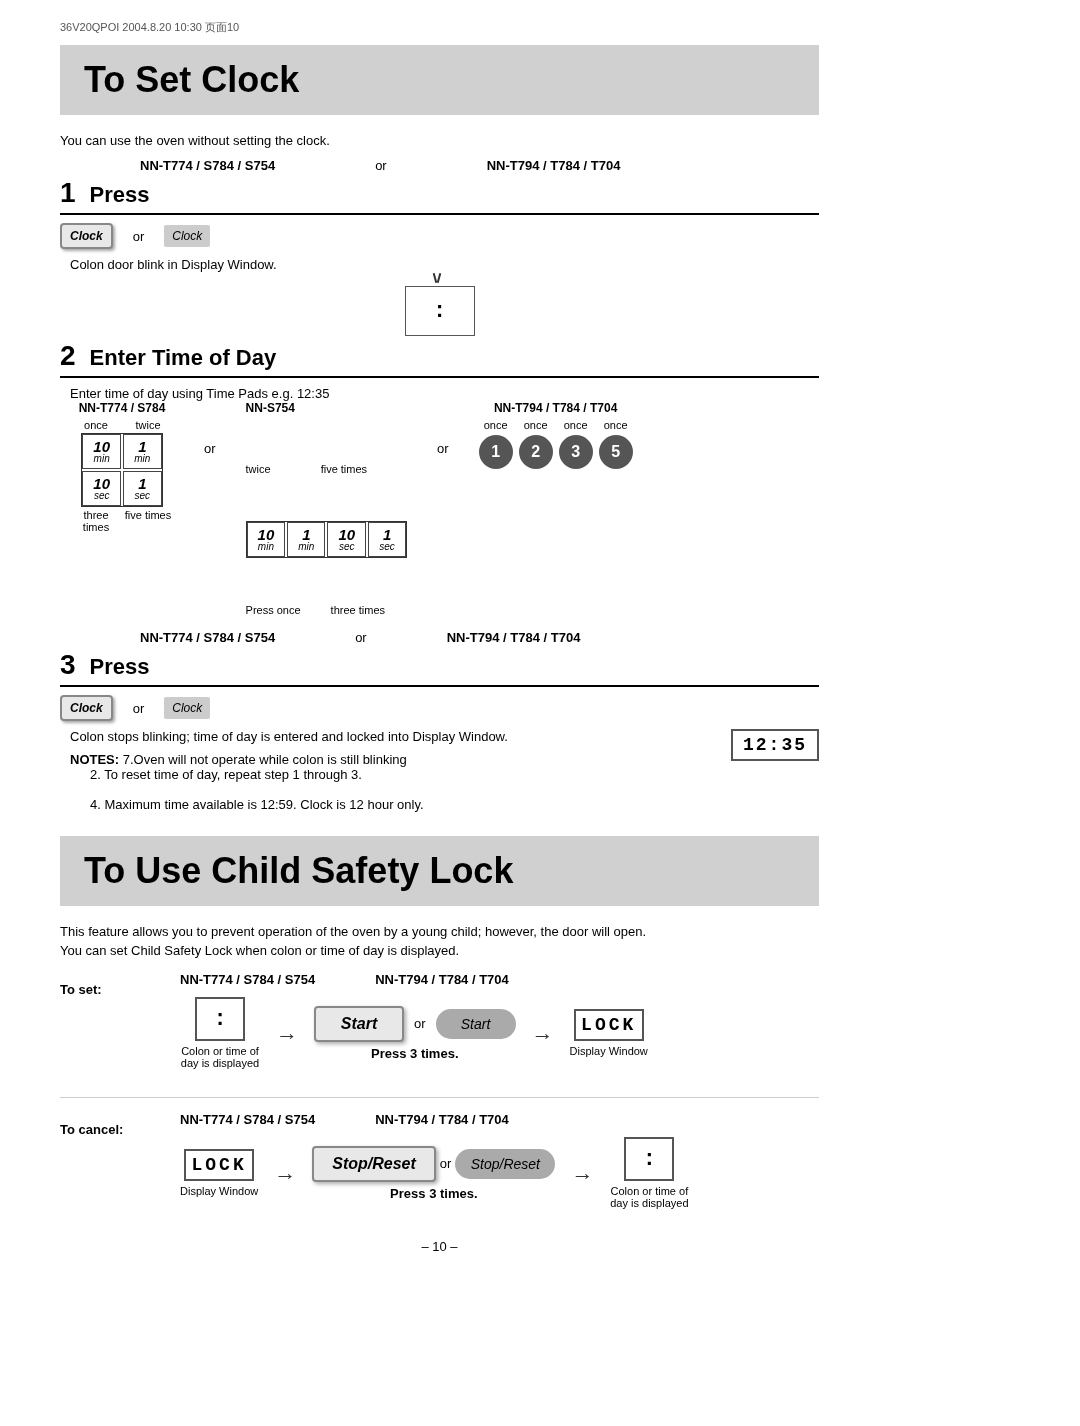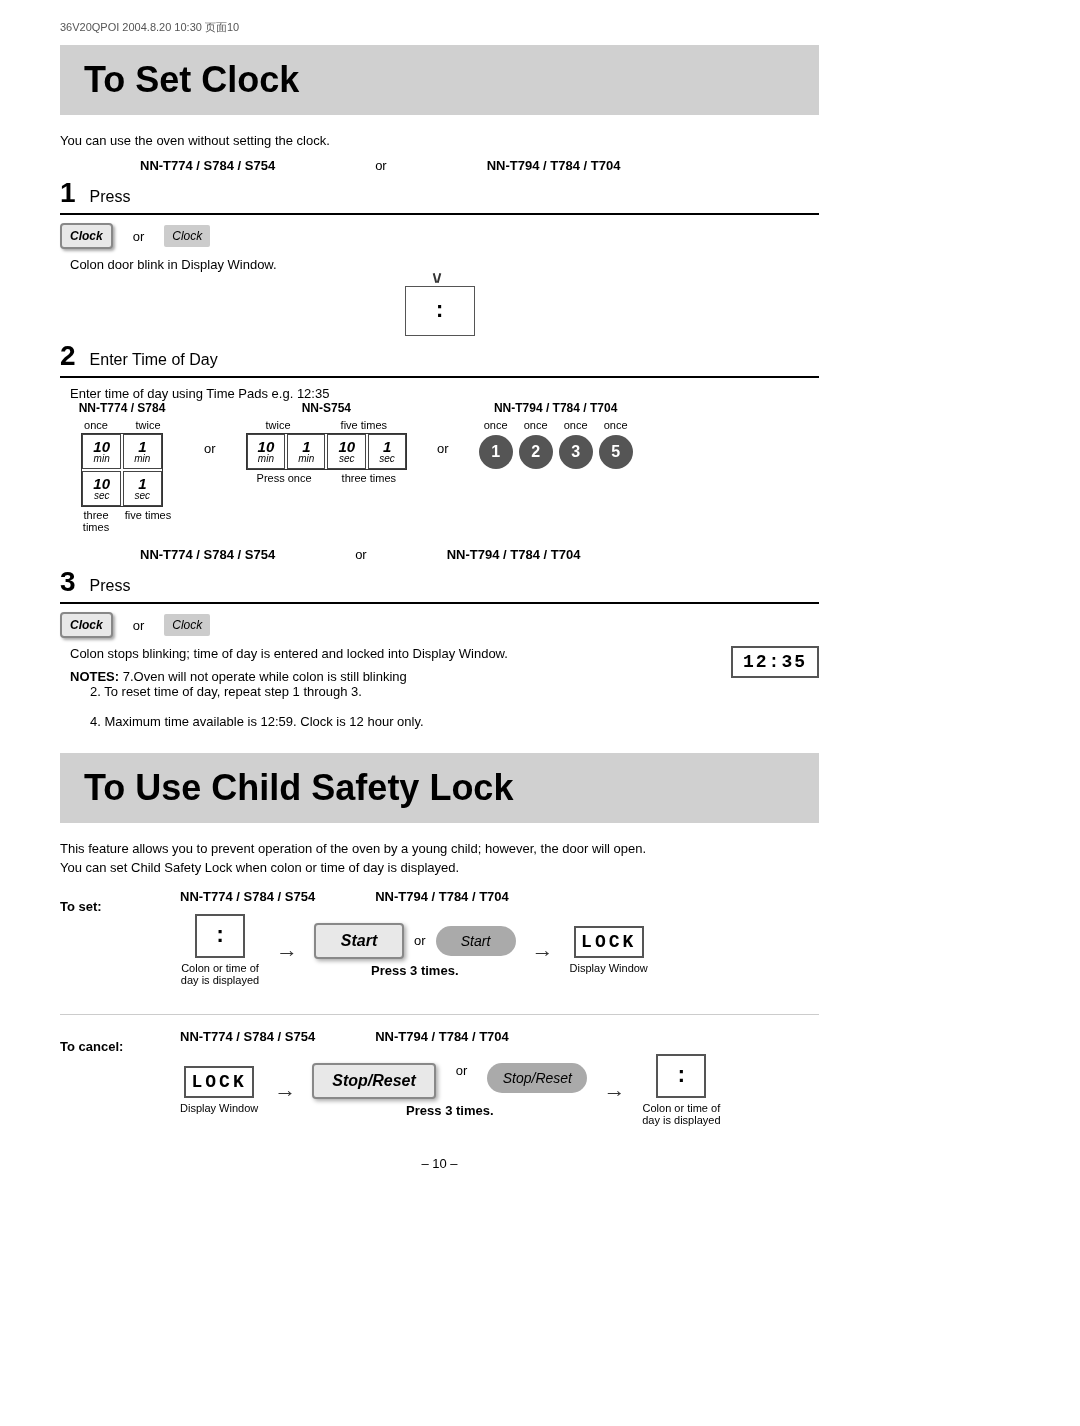--- a/index.html
+++ b/index.html
@@ -37,22 +37,22 @@
       align-items: baseline;
       gap: 14px;
       padding-bottom: 4px;
       margin-bottom: 8px;
     }
     .subsection-num {
       font-size: 28px;
       font-weight: bold;
     }
     .subsection-label {
-      font-size: 16px;
-      font-weight: normal;
+      font-size: 22px;
+      font-weight: bold;
     }
     .model-label {
       font-weight: bold;
       font-size: 13px;
     }
     
     .clock-btn-raised {
       display: inline-flex;
       align-items: center;
       justify-content: center;
@@ -330,21 +330,21 @@
         </div>
 
         <div style="display:flex; gap:0; font-size:11px; margin-top:2px; width:100%;">
           <span style="width:52px; text-align:center;">three times</span>
           <span style="width:52px; text-align:center;">five times</span>
         </div>
       </div>
 
       <div style="display:flex; align-items:center; margin-top:40px; font-size:13px;">or</div>
 
-      <div style="display:flex; flex-direction:column; align-items:center;">
+      <div style="display:flex; flex-direction:column; gap:44px;">
         <div style="font-weight:bold; font-size:12px; margin-bottom:4px;">NN-S754</div>
 
         <div style="display:flex; font-size:11px; margin-bottom:2px; gap:20px;">
           <span>twice</span>
           <span style="margin-left:30px;">five times</span>
         </div>
 
         <div style="display:flex; gap:2px; border:1.5px solid #333;">
           <div class="timepad-cell">
               <span class="top-num">10</span>
@@ -488,21 +488,21 @@
       <div class="diagram-row">
 
         <div class="diagram-item">
           <div class="lock-display">LOCK</div>
           <div style="font-size:11px; text-align:center; margin-top:4px;">Display Window</div>
         </div>
 
         <span class="arrow">→</span>
 
         <div style="display:flex; flex-direction:column; align-items:center;">
-          <div style="display:flex; align-items:flex-start; gap:20px;">
+          <div style="display:flex; align-items:center; gap:4px;">
             <span class="stop-btn-raised">Stop/Reset</span>
             <span style="font-size:13px;">or</span>
             <span class="stop-btn-flat">Stop/Reset</span>
           </div>
           <div style="font-weight:bold; font-size:13px; margin-top:4px;">Press 3 times.</div>
         </div>
 
         <span class="arrow">→</span>
 
         <div class="diagram-item">

